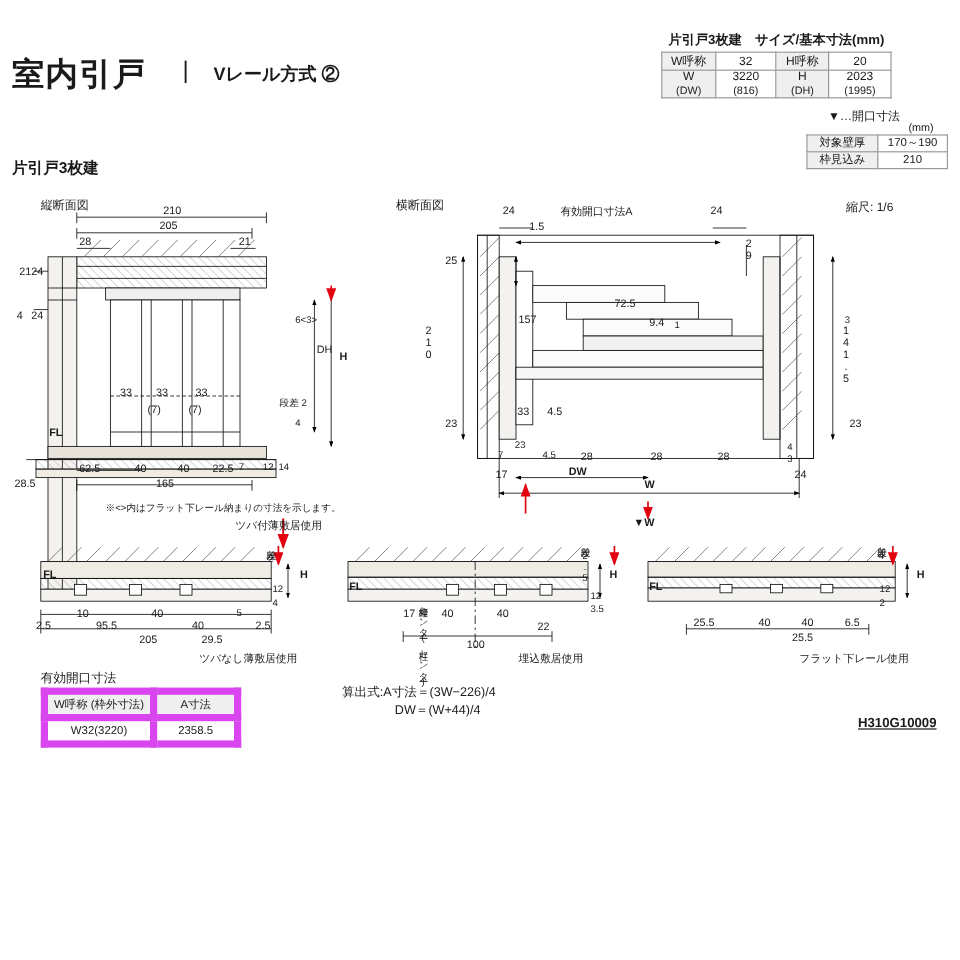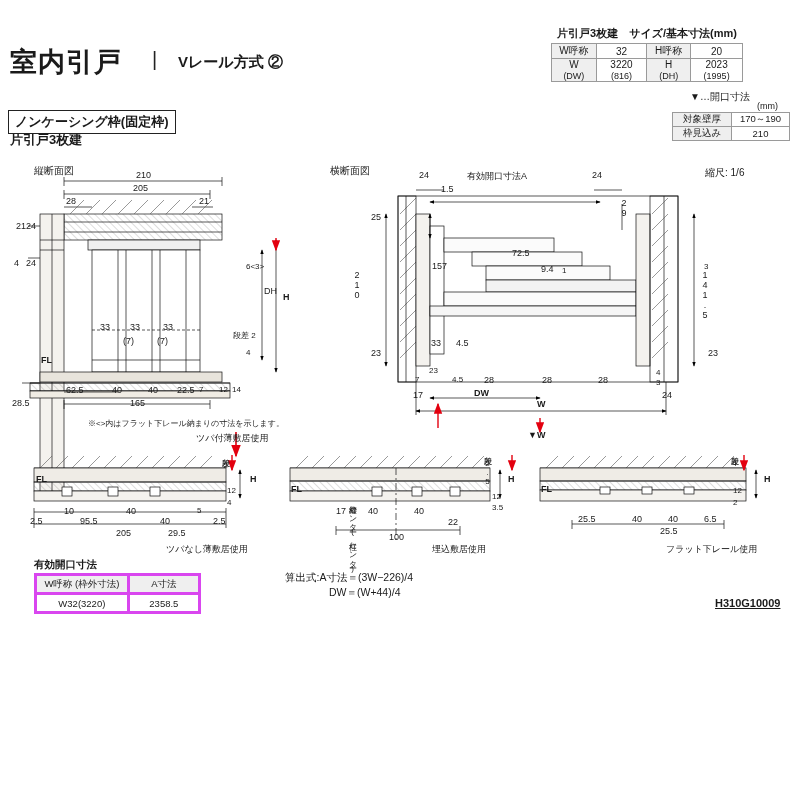--- a/index.html
+++ b/index.html
@@ -48,38 +48,37 @@
   .lb{position:absolute;font-size:9px;white-space:nowrap;}
   .lb.b{font-weight:bold;}
   .lb.s{font-size:8px;}
   .lb.t10{font-size:10px;}
   .vert{writing-mode:vertical-rl;text-orientation:upright;}
   
   .tbl3{
     position:absolute;left:34px;top:573px;width:167px;border-collapse:collapse;
     font-size:9.5px;text-align:center;
   }
-  .tbl3 td{border:3px solid #d946ef;height:14px;}
+  .tbl3 td{border:6px solid #d946ef;height:14px;}
   .tbl3 .hd{background:#efefef;}
-  .tbl3cap{position:absolute;left:34px;top:558px;font-size:10.5px;font-weight:bold;}
+  .tbl3cap{position:absolute;left:34px;top:558px;font-size:10.5px;font-weight:normal;}
   .formula{position:absolute;left:285px;top:570px;font-size:10.5px;line-height:15px;}
   .code{position:absolute;left:715px;top:597px;font-size:11px;font-weight:bold;text-decoration:underline;}
   .scale{position:absolute;left:705px;top:166px;font-size:10px;}
   svg{position:absolute;left:0;top:0;}
 </style>
 </head>
 <body>
 
 <div class="sheet">
 
   <div class="title-main">室内引戸</div>
   <div class="title-div">|</div>
   <div class="title-sub">Vレール方式 ②</div>
   <div class="subtitle2">片引戸3枚建</div>
-  <div class="badge">ノンケーシング枠(固定枠)</div>
 
   <table class="spec">
     <tbody>
         <tr>
           <td class="ttl" colspan="5">片引戸3枚建　サイズ/基本寸法(mm)</td>
         </tr>
     <tr>
       <td class="hd" style="width:56px">W呼称</td>
       <td style="width:64px">32</td>
       <td class="hd" style="width:56px">H呼称</td>

